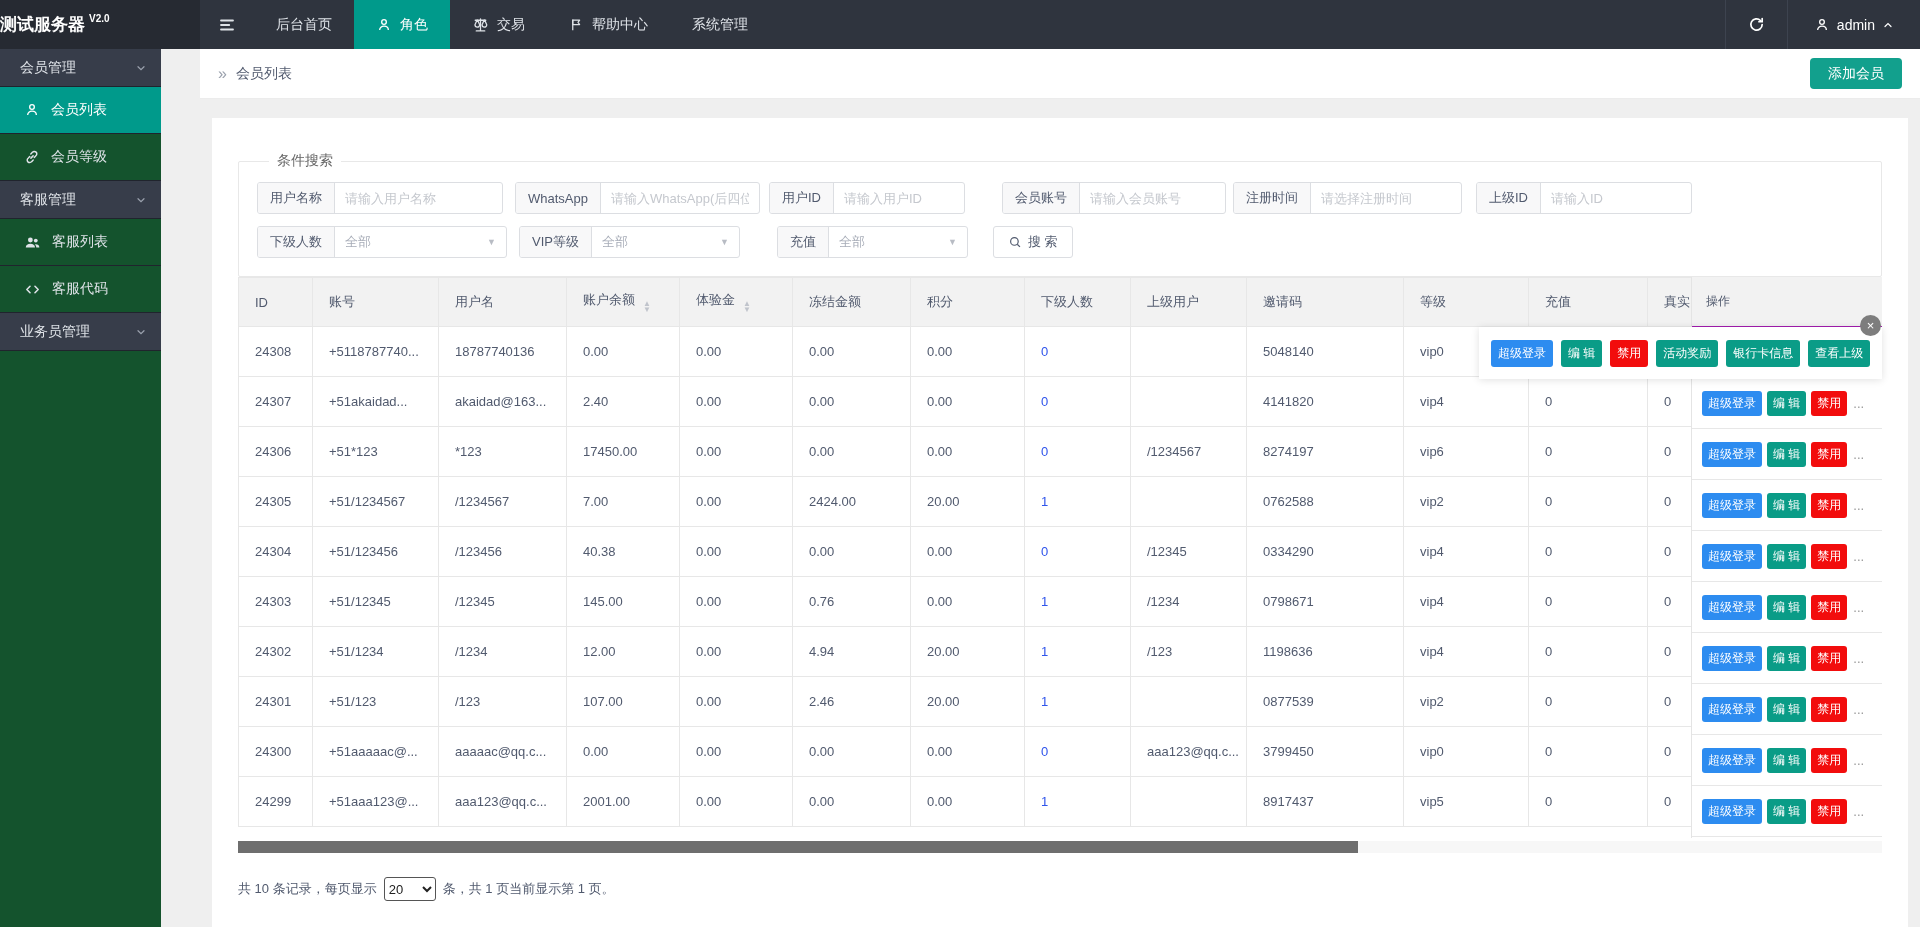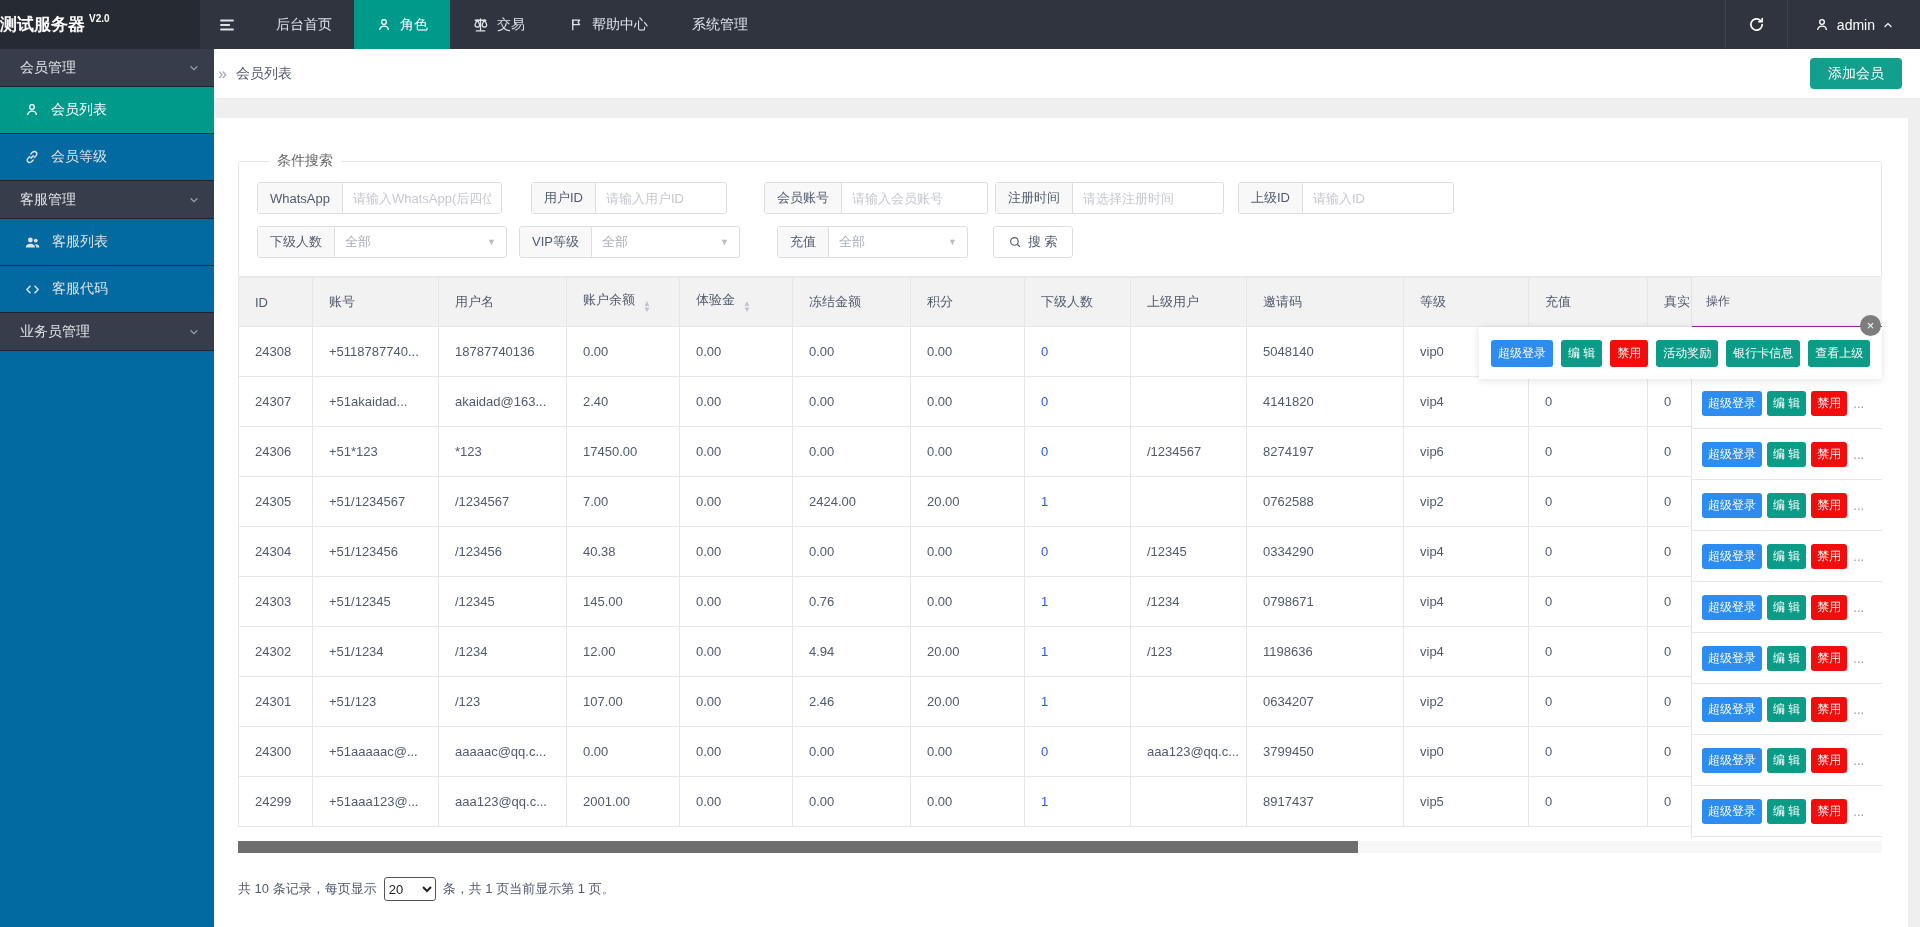--- a/index.html
+++ b/index.html
@@ -14,21 +14,21 @@
   .brand sup{font-size:10px;margin-left:4px;position:relative;top:-6px;font-weight:bold}
   .hamburger{width:54px;display:flex;align-items:center;justify-content:center;color:#dfe3e8;cursor:pointer}
   .topnav{display:flex;align-items:stretch}
   .nav-item{padding:0 22px;display:flex;align-items:center;gap:8px;color:#dfe3e8;font-size:14px;cursor:pointer;white-space:nowrap}
   .nav-item.active{background:#009a8b;color:#fff}
   .top-right{margin-left:auto;display:flex;align-items:stretch}
   .tb-refresh{width:62px;display:flex;align-items:center;justify-content:center;color:#fff;border-left:1px solid #3d434f;cursor:pointer}
   .userbox{padding:0 26px;border-left:1px solid #3d434f;display:flex;align-items:center;gap:7px;color:#fff;font-size:14px;cursor:pointer}
 
   
-  .sidebar{position:absolute;top:49px;left:0;bottom:0;width:214px;background:#0369a1;z-index:10}
+  .sidebar{position:absolute;top:49px;left:0;bottom:0;width:161px;background:#14532d;z-index:10}
   .sb-group{height:38px;background:#373d4a;color:#dfe3e8;display:flex;align-items:center;padding:0 14px 0 20px;font-size:14px;border-bottom:1px solid #20242d;cursor:pointer}
   .sb-group .gt{flex:1}
   .sb-chev{color:#9aa1ad}
   .sb-item{height:47px;display:flex;align-items:center;gap:11px;padding-left:24px;color:#dfe3e8;font-size:14px;border-bottom:1px solid #20242d;cursor:pointer}
   .sb-item.active{background:#009a8b;color:#fff}
 
   
   .main{position:absolute;left:200px;top:49px;right:0;bottom:0;background:#efefef}
   .bc-bar{height:50px;background:#fff;display:flex;align-items:center;padding:0 18px;border-bottom:1px solid #ececec}
   .bc-arrows{color:#9aa1ad;font-size:16px;margin-right:9px}
@@ -42,21 +42,21 @@
   fieldset.search legend{font-size:14px;color:#666;padding:0 8px;margin-left:12px}
   .frow{display:flex;align-items:center;margin-top:12px}
   .frow.first{margin-top:6px}
   .fgroup{display:flex;height:32px;border:1px solid #dcdee2;border-radius:3px;overflow:hidden;background:#fff}
   .flabel{background:#f8f8f9;border-right:1px solid #dcdee2;display:flex;align-items:center;padding:0 12px;font-size:13px;color:#515a6e;white-space:nowrap}
   .fgroup input{border:none;outline:none;padding:0 10px;font-size:13px;color:#515a6e;background:transparent}
   .fgroup input::placeholder{color:#c5c8ce}
   .sel-value{display:flex;align-items:center;justify-content:space-between;padding:0 10px;font-size:13px;color:#a8adb8;cursor:pointer}
   .sel-caret{color:#b8bcc4;font-size:9px;margin-left:8px}
   .g1 input{width:167px}.g2 input{width:158px}.g3 input{width:130px}.g4 input{width:145px}.g5 input{width:150px}.g6 input{width:150px}
-  .m12{margin-right:12px}.m13{margin-right:29px}.m37{margin-right:37px}.m7{margin-right:7px}.m14{margin-right:14px}.m25{margin-right:25px}
+  .m12{margin-right:12px}.m13{margin-right:9px}.m37{margin-right:37px}.m7{margin-right:7px}.m14{margin-right:14px}.m25{margin-right:25px}
   .s1 .sel-value{width:171px}.s2 .sel-value{width:147px}.s3 .sel-value{width:138px}
   .search-btn{height:32px;border:1px solid #dcdee2;border-radius:3px;background:#fff;display:flex;align-items:center;gap:6px;padding:0 14px;font-size:13px;color:#515a6e;cursor:pointer}
 
   
   .balance{margin:18px 0 12px 0;font-size:13px;color:#515a6e}
   .balance b{color:#2f54eb;font-weight:normal;margin-left:6px}
 
   
   .table-zone{position:relative;width:1644px;height:561px}
   .twrap{width:1644px;height:561px;overflow:hidden}
@@ -229,20 +229,24 @@
     <span class="bc-title">会员列表</span>
     <button class="add-btn">添加会员</button>
   </div>
 
   <div class="content">
     <div class="panel">
 
       <fieldset class="search">
         <legend>条件搜索</legend>
         <div class="frow first">
+          <div class="fgroup g1 m12">
+            <span class="flabel">用户名称</span>
+            <input placeholder="请输入用户名称" style="">
+          </div>
           <div class="fgroup g2 m13">
             <span class="flabel">WhatsApp</span>
             <input placeholder="请输入WhatsApp(后四位)" style="">
           </div>
           <div class="fgroup g3 m37">
             <span class="flabel">用户ID</span>
             <input placeholder="请输入用户ID" style="">
           </div>
           <div class="fgroup g4 m7">
             <span class="flabel">会员账号</span>
@@ -451,21 +455,21 @@
                 <tr>
                   <td>24301</td>
                   <td>+51/123</td>
                   <td>/123</td>
                   <td>107.00</td>
                   <td>0.00</td>
                   <td>2.46</td>
                   <td>20.00</td>
                   <td><span class="cell-link">1</span></td>
                   <td></td>
-                  <td>0634207</td>
+                  <td>0877539</td>
                   <td>vip2</td>
                   <td>0</td>
                   <td>0</td>
                   <td></td>
                 </tr>
                 <tr>
                   <td>24300</td>
                   <td>+51aaaaac@...</td>
                   <td>aaaaac@qq.c...</td>
                   <td>0.00</td>

